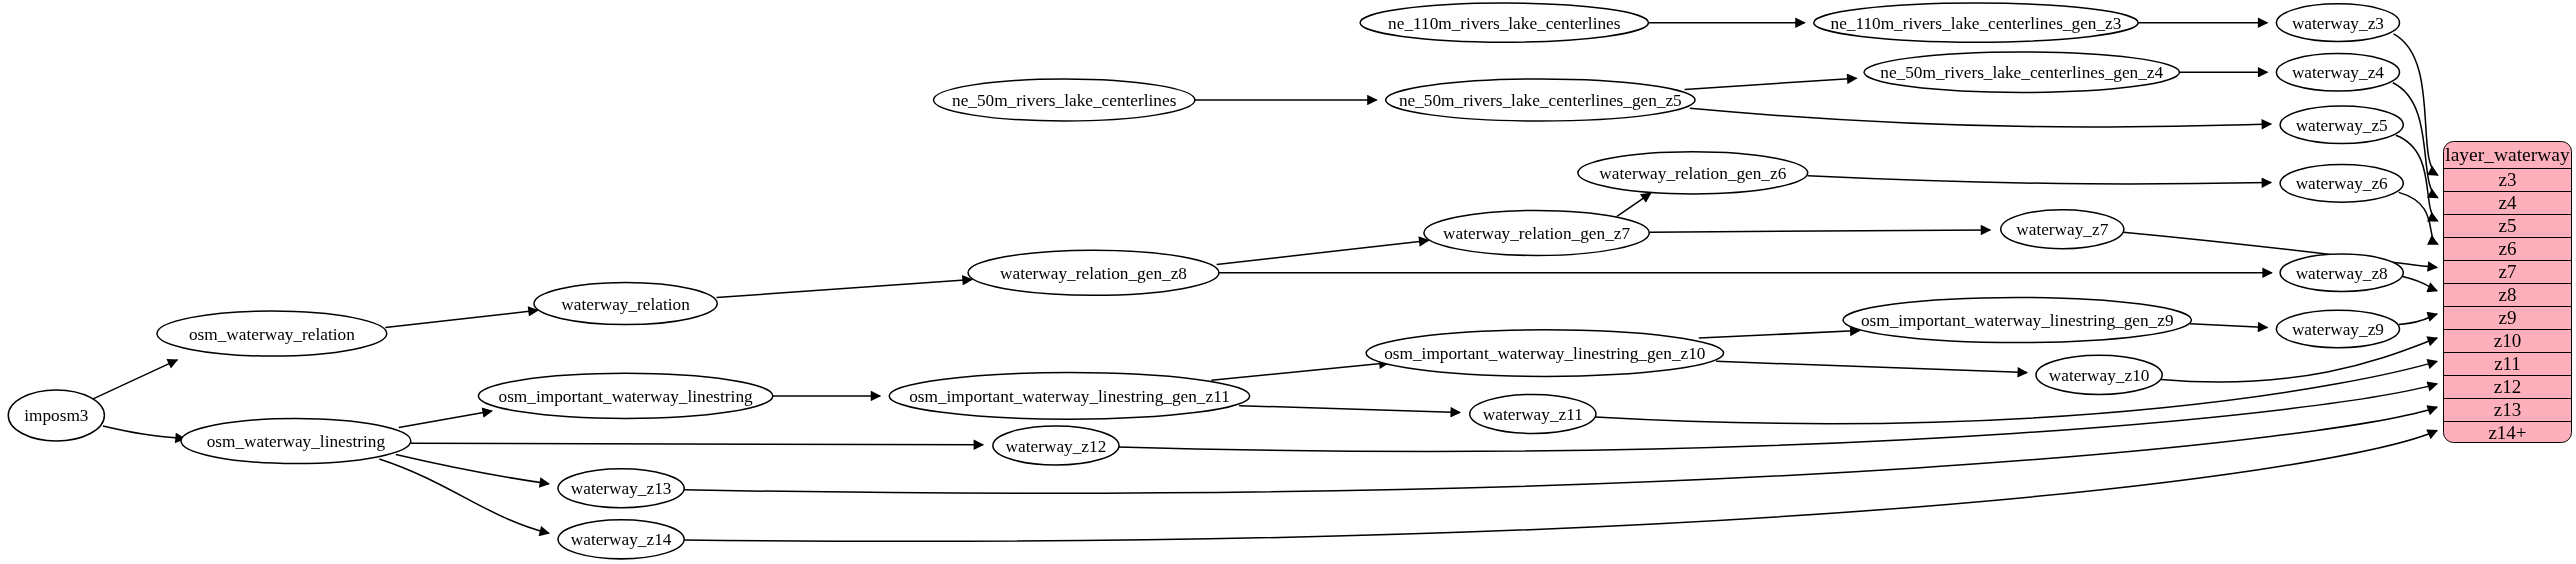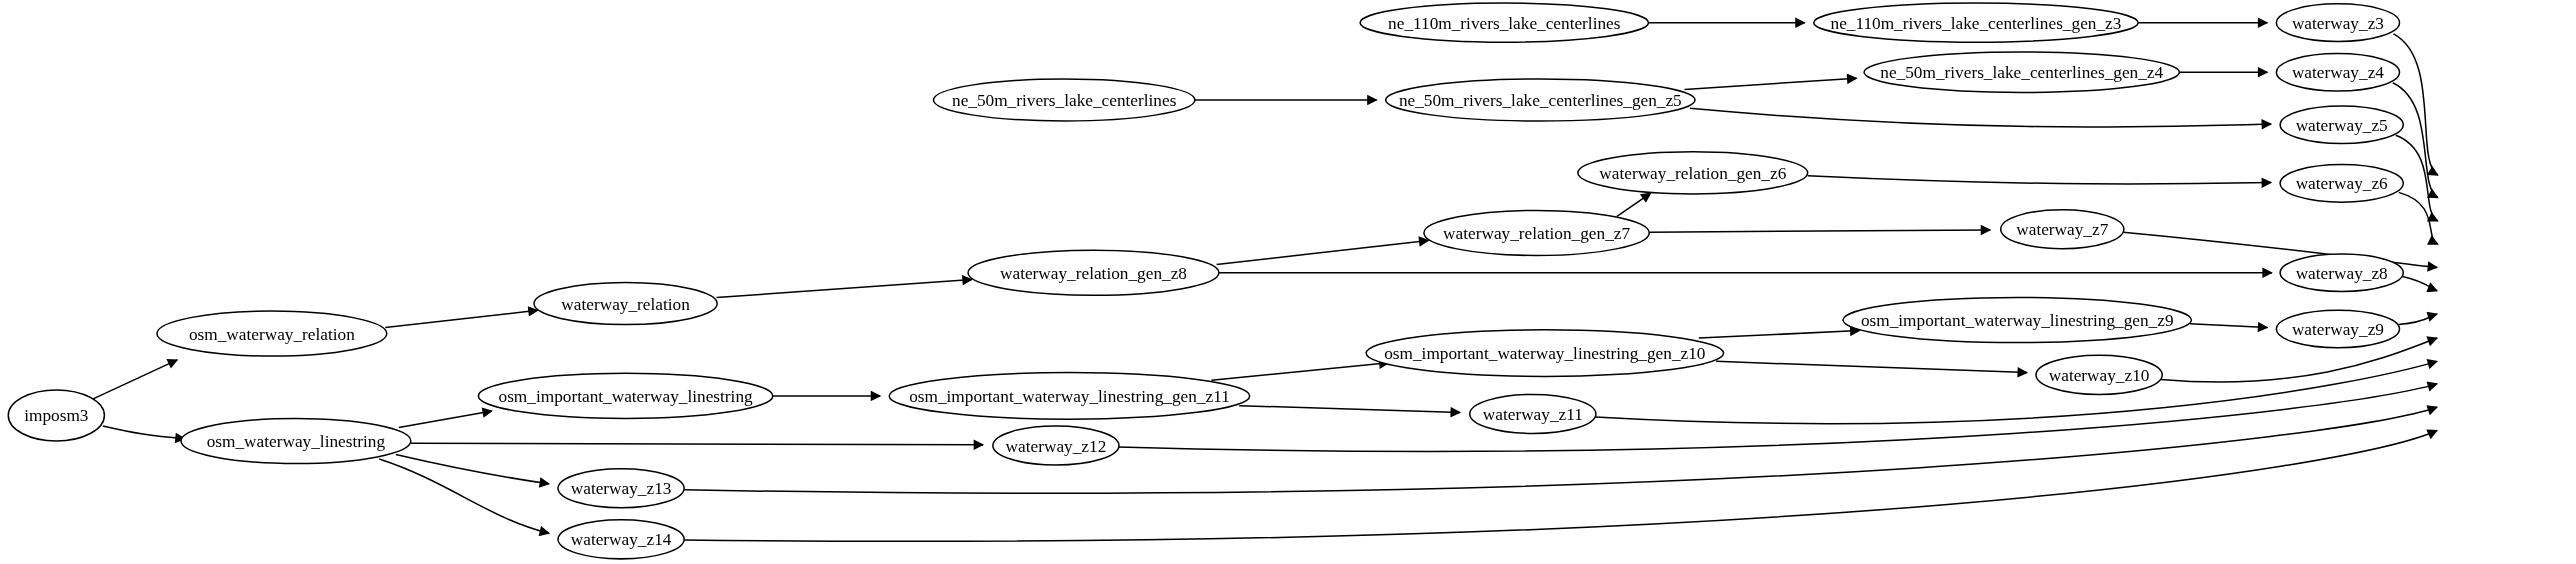--- a/index.html
+++ b/index.html
@@ -179,15 +179,30 @@
   <g>
     <ellipse class="node-ellipse" cx="827" cy="650" rx="84" ry="26"></ellipse>
     <text class="node-label" x="827" y="650" dy=".35em">waterway_z13</text>
   </g>
   <g>
     <ellipse class="node-ellipse" cx="827" cy="718" rx="84" ry="26"></ellipse>
     <text class="node-label" x="827" y="718" dy=".35em">waterway_z14</text>
   </g>
 </svg>
 
-
+<div class="table">
+  <div class="t-header">layer_waterway</div>
+  <div class="t-row">z3</div>
+  <div class="t-row">z4</div>
+  <div class="t-row">z5</div>
+  <div class="t-row">z6</div>
+  <div class="t-row">z7</div>
+  <div class="t-row">z8</div>
+  <div class="t-row">z9</div>
+  <div class="t-row">z10</div>
+  <div class="t-row">z11</div>
+  <div class="t-row">z12</div>
+  <div class="t-row">z13</div>
+  <div class="t-row">z14+</div>
 </div>
 
+</div>
+
 
 </body></html>

